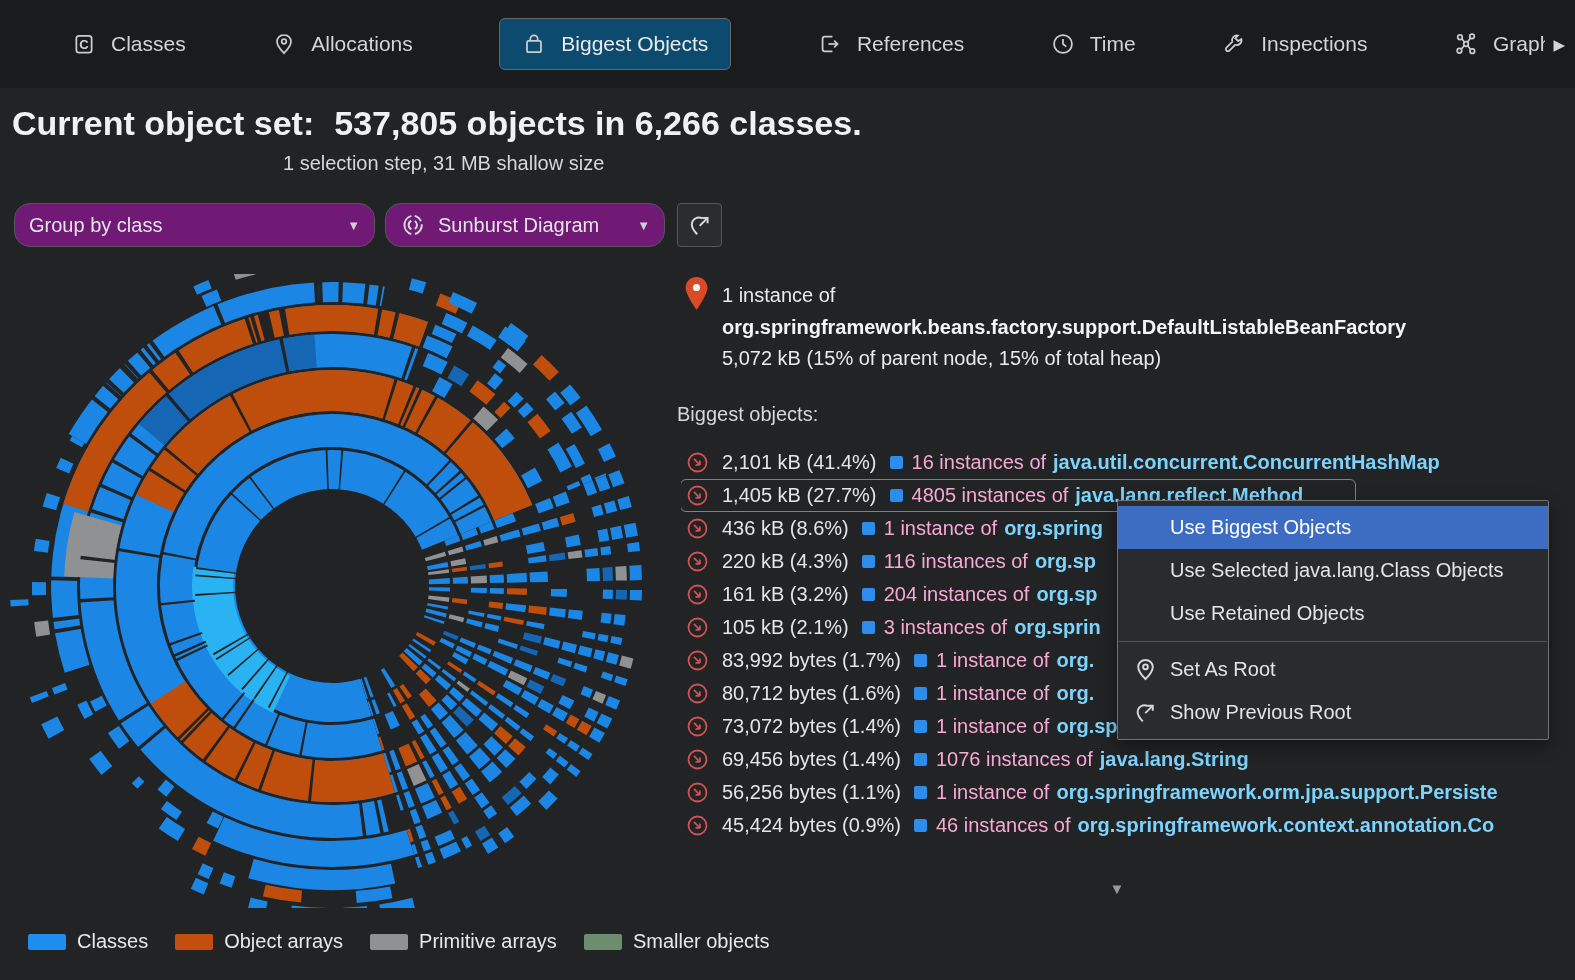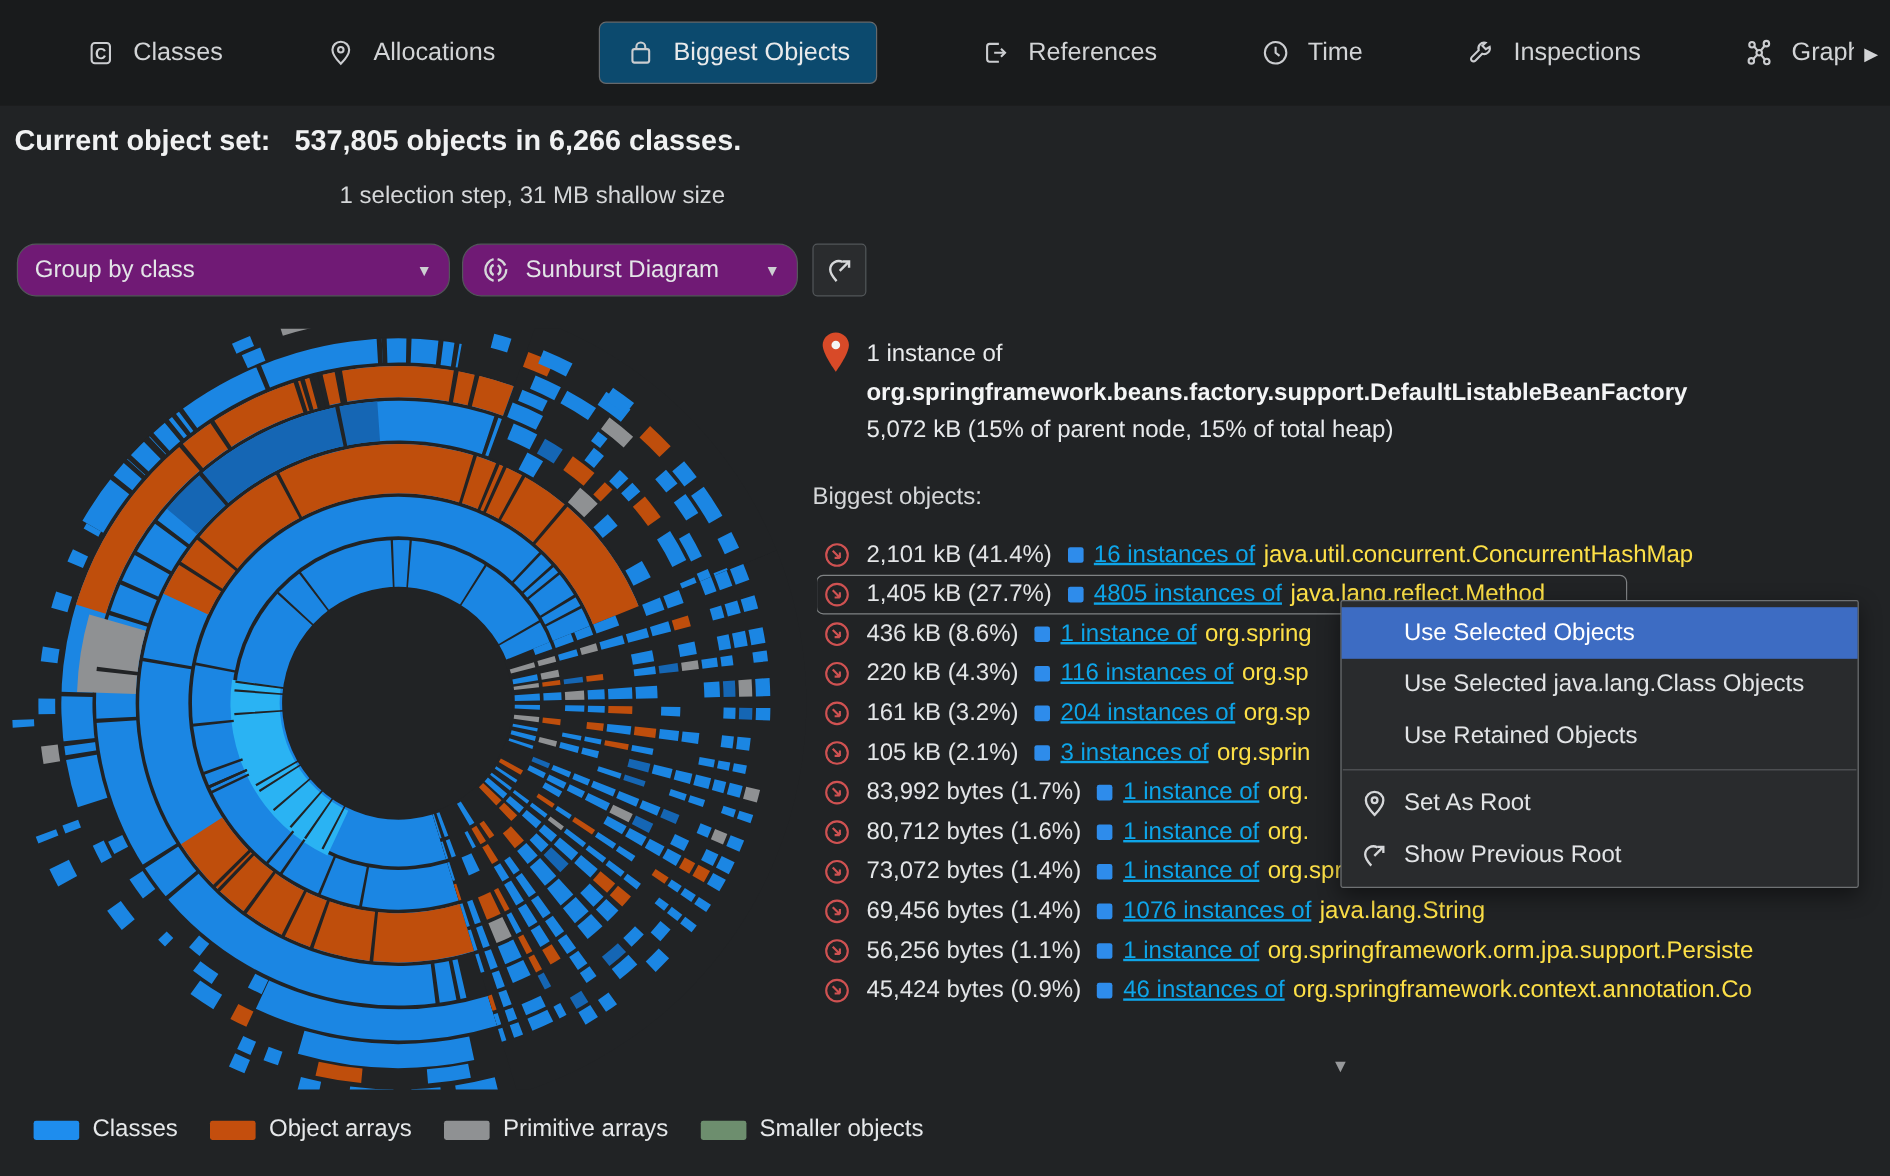--- a/index.html
+++ b/index.html
@@ -17,21 +17,21 @@
     justify-content:space-between;padding:0 30px 0 72px;box-sizing:border-box;
   }
   .tab{display:flex;align-items:center;gap:15px;color:#d2d4d6;font-size:21px;
     padding:13px 0;cursor:default;white-space:nowrap;}
   .tab svg{width:24px;height:24px;stroke:#cbcdd0;fill:none;stroke-width:1.6;flex:0 0 auto;}
   .tab.selected{background:#0c4a6e;border:1px solid #66696c;border-radius:6px;padding:13px 22px;color:#e9eaeb;}
   .tab.clipped .tab-label{max-width:52px;overflow:hidden;}
   #tab-overflow{position:absolute;right:10px;top:36px;color:#d2d4d6;font-size:15px;}
   
   #header-line{position:absolute;left:12px;top:104px;display:flex;gap:20px;
-    font-size:24px;font-weight:700;color:#f0f1f2;white-space:nowrap;}
+    font-size:34px;font-weight:700;color:#f0f1f2;white-space:nowrap;}
   #header-sub{position:absolute;left:283px;top:152px;font-size:20px;color:#d5d7d9;}
   
   .select{
     position:absolute;top:203px;height:44px;box-sizing:border-box;
     background:#701a75;border:1px solid #53575a;border-radius:16px;
     display:flex;align-items:center;padding:0 14px;font-size:20px;color:#e3e5e7;gap:12px;
   }
   #group-select{left:14px;width:361px;}
   #view-select{left:385px;width:280px;}
   .select .caret{margin-left:auto;font-size:13px;color:#cdd0d2;}
@@ -50,22 +50,22 @@
   #sel-info .cls{font-weight:700;color:#f4f5f6;}
   #biggest-heading{position:absolute;left:677px;top:403px;font-size:20px;color:#d5d7d9;}
   
   #rows{position:absolute;left:681px;top:446px;width:894px;overflow:hidden;}
   .row{height:33px;display:flex;align-items:center;font-size:20px;white-space:nowrap;
        padding-left:5px;box-sizing:border-box;}
   .row .ricon{width:23px;height:23px;margin-right:13px;flex:0 0 auto;}
   .row .ricon svg{width:23px;height:23px;stroke:#d05252;fill:none;stroke-width:1.7;}
   .row .size{color:#e3e5e7;margin-right:13px;}
   .row .sq{width:13px;height:13px;border-radius:2px;background:#2e8ceb;margin-right:9px;flex:0 0 auto;}
-  .row .cnt{color:#0ea5e9;margin-right:7px;text-decoration:underline;}
-  .row .cls{font-weight:400;color:#fde047;}
+  .row .cnt{color:#f9a8d4;margin-right:7px;}
+  .row .cls{font-weight:700;color:#7dd3fc;}
   .row.selected{border:1px solid #7f8284;border-radius:6px;width:676px;margin-left:-1px;padding-right:14px;}
   #more-indicator{position:absolute;left:1097px;top:880px;width:40px;text-align:center;
     color:#97999b;font-size:15px;}
   
   #legend{position:absolute;left:28px;top:930px;display:flex;align-items:center;gap:27px;font-size:20px;color:#e6e8ea;}
   .leg{display:flex;align-items:center;gap:11px;}
   .leg .sw{width:38px;height:16px;border-radius:2px;}
   
   #menu{
     position:absolute;left:1117px;top:500px;width:432px;box-sizing:border-box;
@@ -730,21 +730,21 @@
       <span>Primitive arrays</span>
     </div>
     <div class="leg">
       <span class="sw" style="background: rgb(109, 142, 110);"></span>
       <span>Smaller objects</span>
     </div>
   </div>
 
 <div id="menu">
     <div class="mi hl">
-      <span>Use Selected Objects</span>
+      <span>Use Biggest Objects</span>
     </div>
     <div class="mi">
       <span>Use Selected java.lang.Class Objects</span>
     </div>
     <div class="mi">
       <span>Use Retained Objects</span>
     </div>
     <div class="msep"></div>
     <div class="mi">
       <svg viewBox="0 0 22 22" style="position: absolute; left: 15px; top: 9px; width: 25px; height: 25px;">

